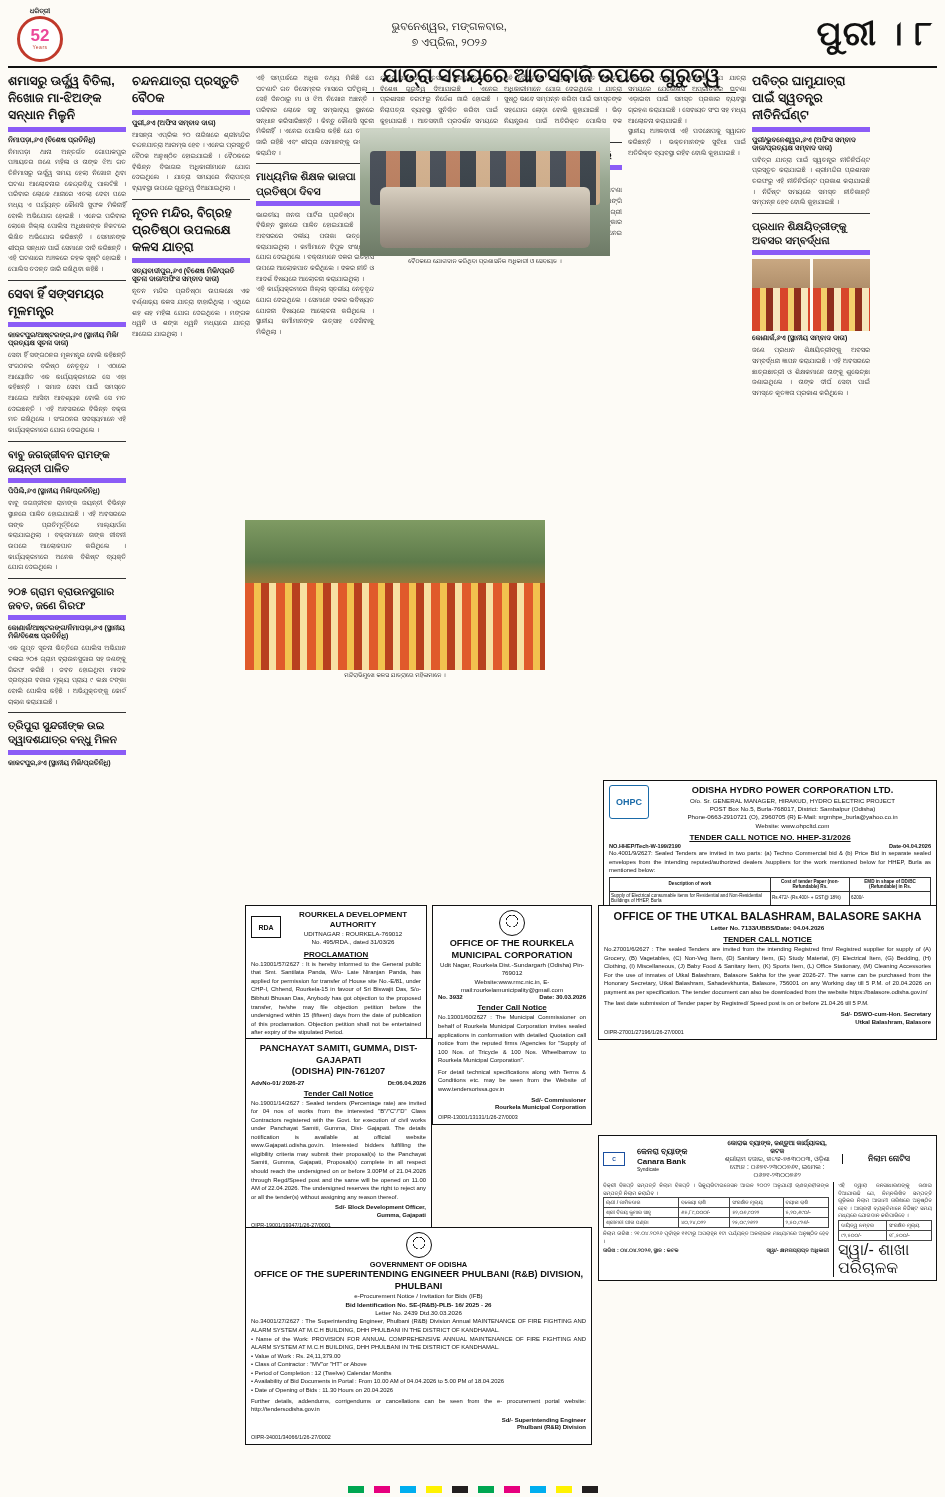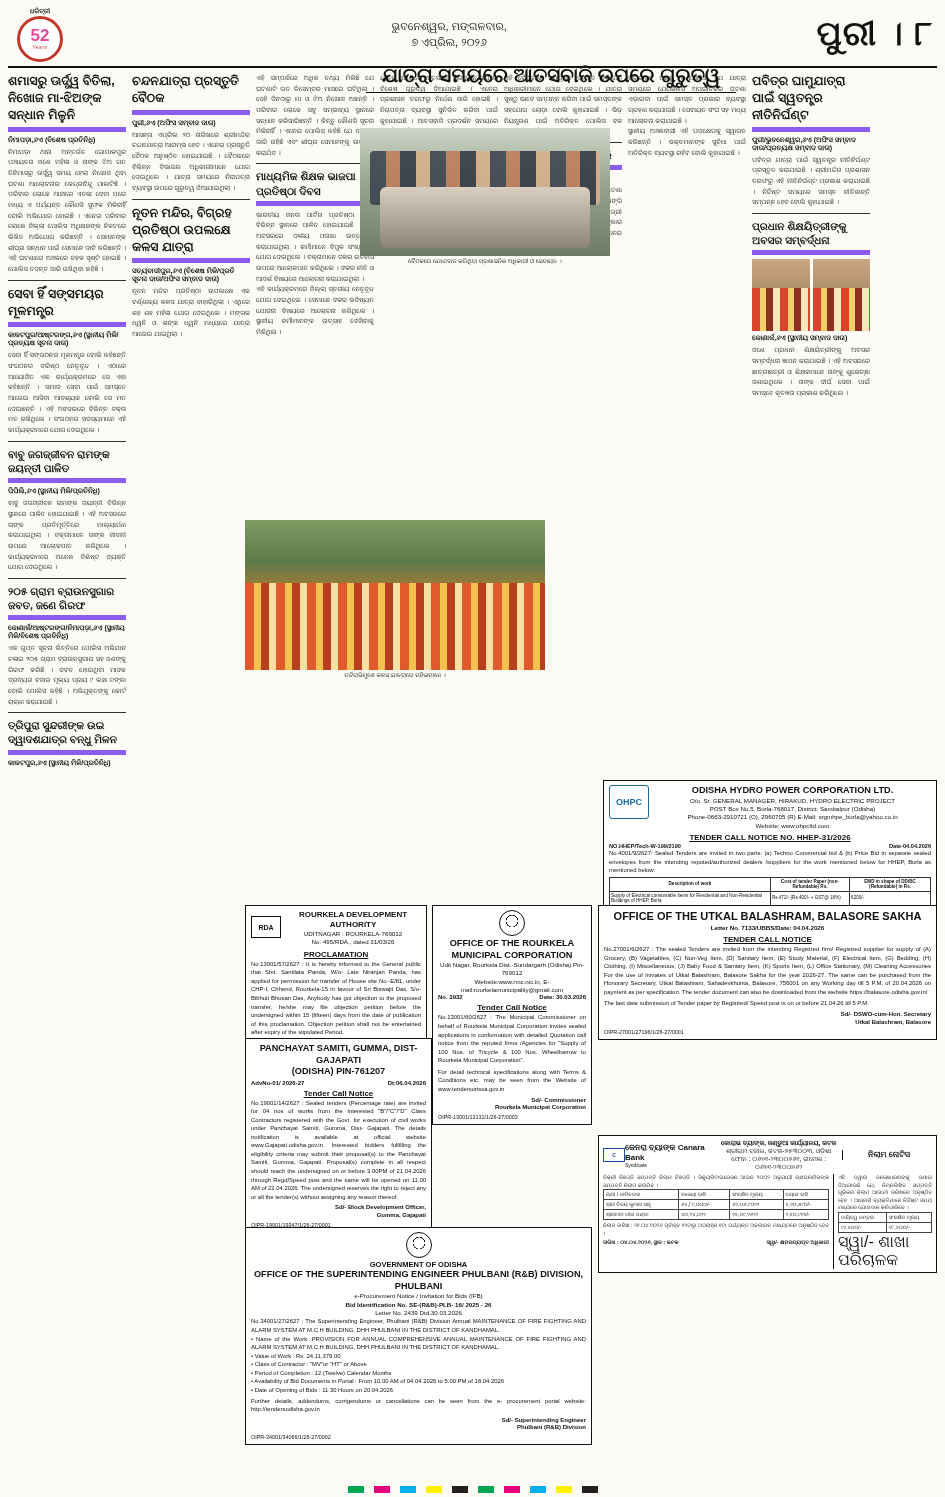--- a/index.html
+++ b/index.html
@@ -72,21 +72,21 @@
   .ad .oipr { font-size:5.4px; margin-top:2px; }
   .logo-circ { width:26px; height:26px; border-radius:50%; border:1.5px solid #111; margin:0 auto 2px; display:block; background:
      radial-gradient(circle at 50% 42%, #fff 0 30%, #111 31% 34%, #fff 35% 100%); }
   .logo-sq { width:30px; height:22px; border:1.5px solid #111; margin:0 auto 2px; font-size:7px; display:flex; align-items:center; justify-content:center; font-weight:bold;}
   .ohpc { display:flex; gap:5px; align-items:flex-start; }
   .ohpc-logo { width:40px; height:34px; border:1px solid #1a6aa8; color:#1a6aa8; font-size:9px; font-weight:bold; display:flex; align-items:center; justify-content:center; border-radius:3px;}
   .tbl { width:100%; border-collapse:collapse; font-size:4.6px; margin-top:2px;}
   .tbl td,.tbl th{ border:.5px solid #333; padding:1px; line-height:1.2; }
 
   .bank { border:1px solid #111; padding:3px 4px; margin-top:5px; background:#fff; }
-  .bank-head{ display:flex; align-items:center; gap:0; font-size:8px; font-weight:bold; }
+  .bank-head{ display:flex; align-items:center; gap:12px; font-size:8px; font-weight:bold; }
   .bank-logo{ width:22px;height:14px;border:1px solid #1a4fa0;color:#1a4fa0;font-size:5px;display:flex;align-items:center;justify-content:center;}
   .bank .txt{font-size:5.4px;line-height:1.4;text-align:justify;}
   .bank table{width:100%;border-collapse:collapse;font-size:5.2px;}
   .bank table td{border:.5px solid #444;padding:1px 2px;}
 
   
   .colorbar{ position:absolute; bottom:4px; left:0; width:945px; display:flex; justify-content:center; gap:10px; }
   .colorbar i{ display:block; width:16px; height:7px; }
 
   .photo-row{display:flex;gap:3px;}

